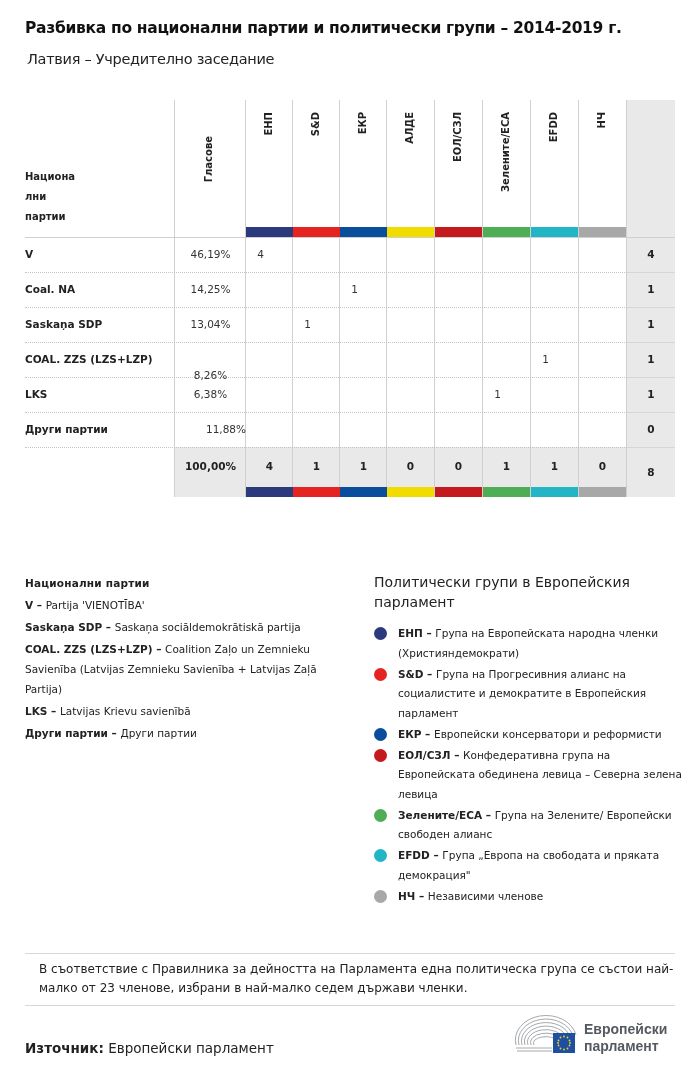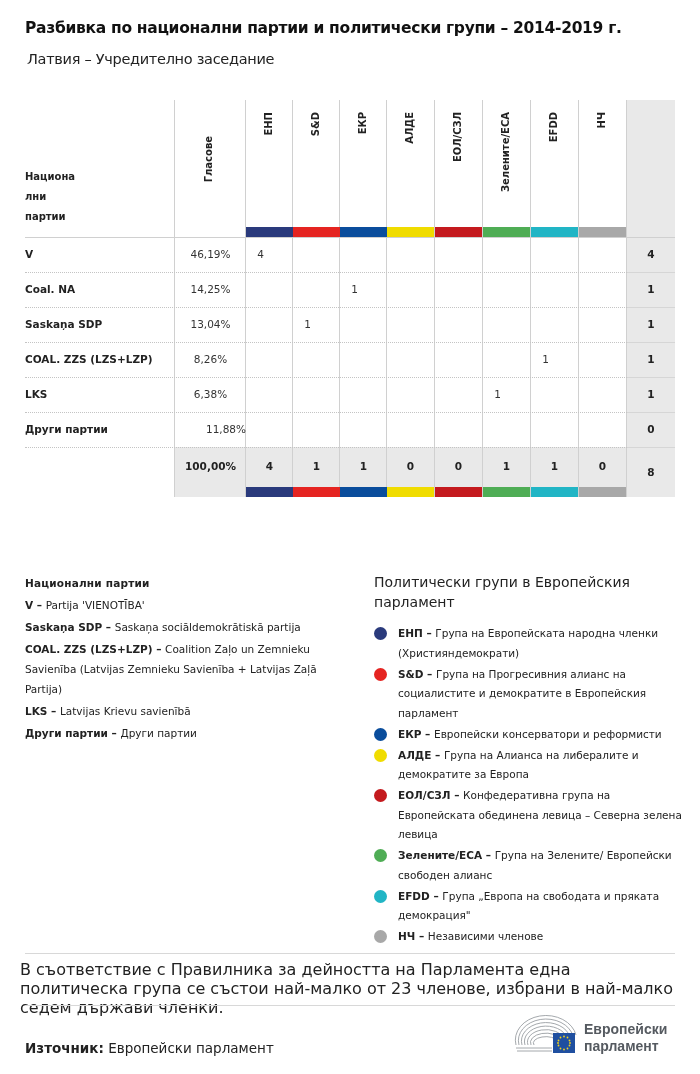--- a/index.html
+++ b/index.html
@@ -28,21 +28,21 @@
   .np p { margin-bottom: 2px; }
   .np b { font-weight: bold; }
 
   .pg { position: absolute; left: 374px; top: 573px; width: 310px; font-size: 10.5px; line-height: 19.5px; color: #222; }
   .pg h3 { font-size: 14px; font-weight: normal; margin-bottom: 12px; }
   .pg .item { position: relative; padding-left: 24px; margin-bottom: 1.5px; }
   .pg .dot { position: absolute; left: 0; top: 3px; width: 13px; height: 13px; border-radius: 50%; }
   .pg b { font-weight: bold; }
 
   .rule { position: absolute; left: 25px; width: 650px; height: 1px; background: #d8d8d8; }
-  .note { position: absolute; left: 20px; top: 960px; width: 660px; font-size: 16px; line-height: 19px; color: #222; }
+  .note { position: absolute; left: 39px; top: 960px; width: 660px; font-size: 12px; line-height: 19px; color: #222; }
   .source { position: absolute; left: 25px; top: 1040px; font-size: 13.5px; color: #222; }
   .source b { font-weight: bold; }
 
   .logo { position: absolute; left: 512px; top: 1015px; width: 170px; height: 40px; }
   .logo-text { position: absolute; left: 72px; top: 6px; font-size: 14px; font-weight: bold; color: #555a60; line-height: 17px; font-family: "Liberation Sans", sans-serif; }
 </style>
 </head>
 <body>
 
 <div class="title">Разбивка по национални партии и политически групи – 2014-2019 г.</div>
@@ -133,21 +133,21 @@
     <div class="cell" style="left:237px; width:47px; top:318px;"></div>
     <div class="cell" style="left:284px; width:47px; top:318px;">1</div>
     <div class="cell" style="left:331px; width:47px; top:318px;"></div>
     <div class="cell" style="left:378px; width:47px; top:318px;"></div>
     <div class="cell" style="left:426px; width:47px; top:318px;"></div>
     <div class="cell" style="left:474px; width:47px; top:318px;"></div>
     <div class="cell" style="left:522px; width:47px; top:318px;"></div>
     <div class="cell" style="left:570px; width:47px; top:318px;"></div>
     <div class="cell b" style="left:627px; width:48px; top:318px;">1</div>
     <div class="rowlabel" style="top:353px;">COAL. ZZS (LZS+LZP)</div>
-    <div class="cell" style="left:175px; width:71px; top:353px;">8,26%</div>
+    <div class="cell" style="left:175px; width:71px; top:369px;">8,26%</div>
     <div class="cell" style="left:237px; width:47px; top:353px;"></div>
     <div class="cell" style="left:284px; width:47px; top:353px;"></div>
     <div class="cell" style="left:331px; width:47px; top:353px;"></div>
     <div class="cell" style="left:378px; width:47px; top:353px;"></div>
     <div class="cell" style="left:426px; width:47px; top:353px;"></div>
     <div class="cell" style="left:474px; width:47px; top:353px;"></div>
     <div class="cell" style="left:522px; width:47px; top:353px;">1</div>
     <div class="cell" style="left:570px; width:47px; top:353px;"></div>
     <div class="cell b" style="left:627px; width:48px; top:353px;">1</div>
     <div class="rowlabel" style="top:388px;">LKS</div>
@@ -194,21 +194,20 @@
       <p><b>Други партии</b><b> – </b><span>Други партии</span></p>
     </div>
 </div>
 
 <div class="pg">
   <h3>Политически групи в Европейския парламент</h3>
   <div id="pg-list">
       <div class="item"><span class="dot" style="background: rgb(42, 58, 124);"></span><b>ЕНП</b><b> – </b><span>Група на Европейската народна членки (Християндемократи)</span></div>
       <div class="item"><span class="dot" style="background: rgb(229, 36, 33);"></span><b>S&amp;D</b><b> – </b><span>Група на Прогресивния алианс на социалистите и демократите в Европейския парламент</span></div>
       <div class="item"><span class="dot" style="background: rgb(10, 77, 156);"></span><b>ЕКР</b><b> – </b><span>Европейски консерватори и реформисти</span></div>
-      <div class="item"><span class="dot" style="background: rgb(240, 220, 0);"></span><b>АЛДЕ</b><b> – </b><span>Група на Алианса на либералите и демократите за Европа</span></div>
       <div class="item"><span class="dot" style="background: rgb(196, 26, 30);"></span><b>ЕОЛ/СЗЛ</b><b> – </b><span>Конфедеративна група на Европейската обединена левица – Северна зелена левица</span></div>
       <div class="item"><span class="dot" style="background: rgb(79, 173, 85);"></span><b>Зелените/ЕСА</b><b> – </b><span>Група на Зелените/ Европейски свободен алианс</span></div>
       <div class="item"><span class="dot" style="background: rgb(33, 181, 197);"></span><b>EFDD</b><b> – </b><span>Група „Европа на свободата и пряката демокрация"</span></div>
       <div class="item"><span class="dot" style="background: rgb(168, 168, 168);"></span><b>НЧ</b><b> – </b><span>Независими членове</span></div>
     </div>
 </div>
 
 <div class="rule" style="top:953px;"></div>
 <div class="note">В съответствие с Правилника за дейността на Парламента една политическа група се състои най-малко от 23 членове, избрани в най-малко седем държави членки.</div>
 <div class="rule" style="top:1005px;"></div>

